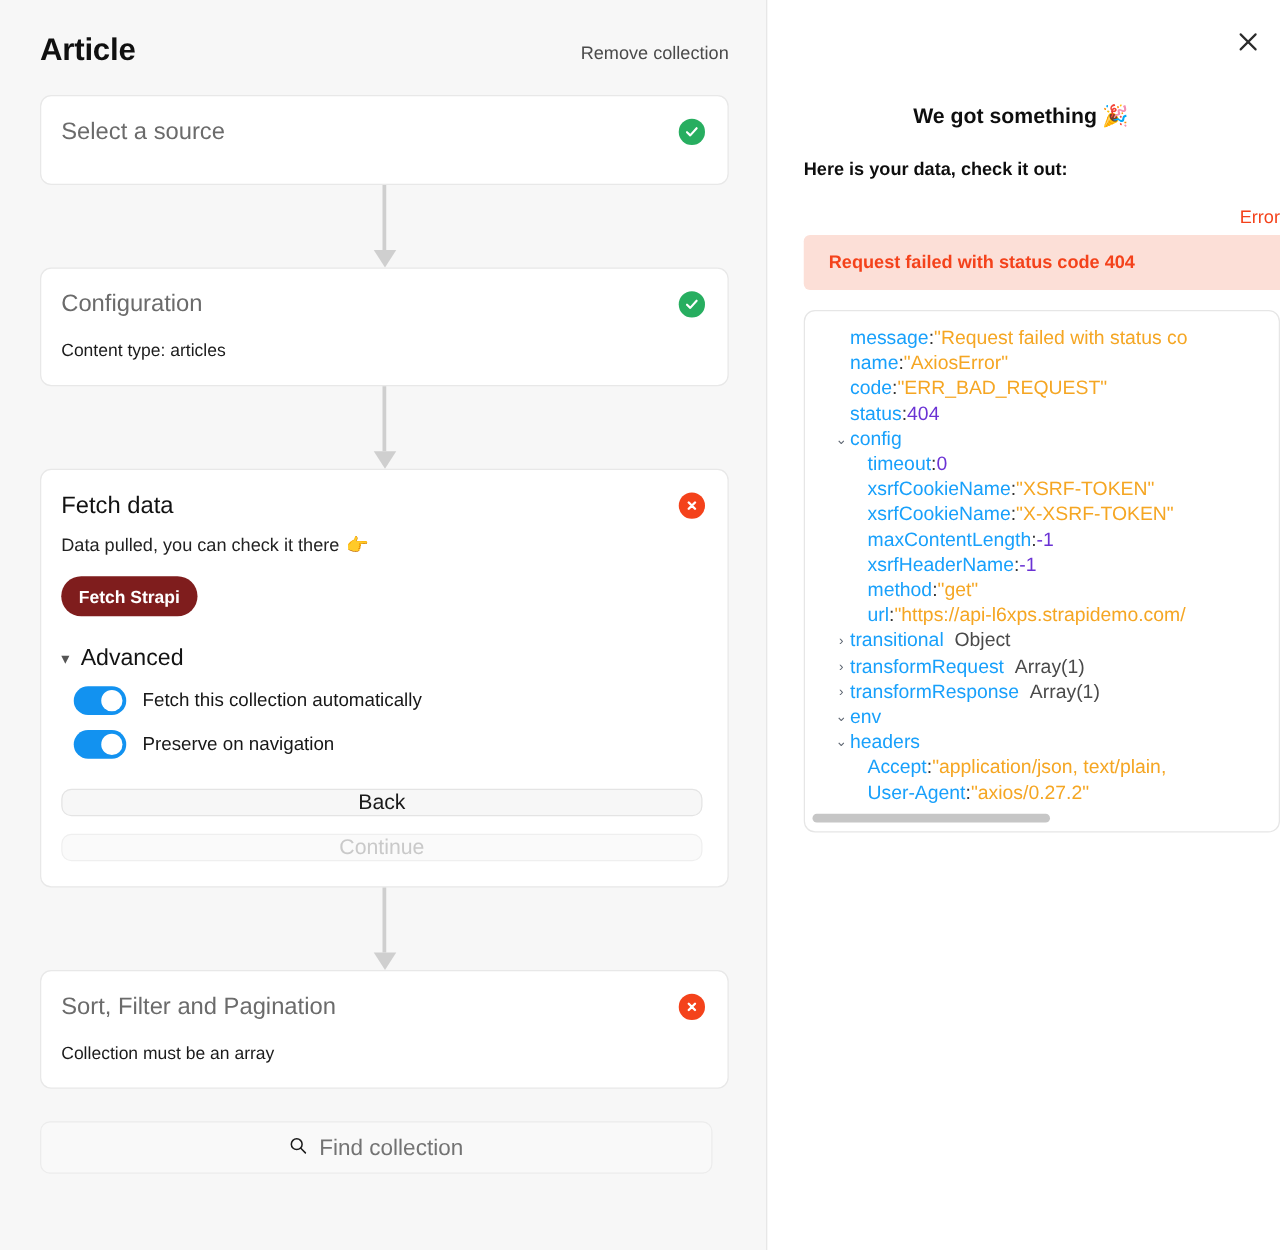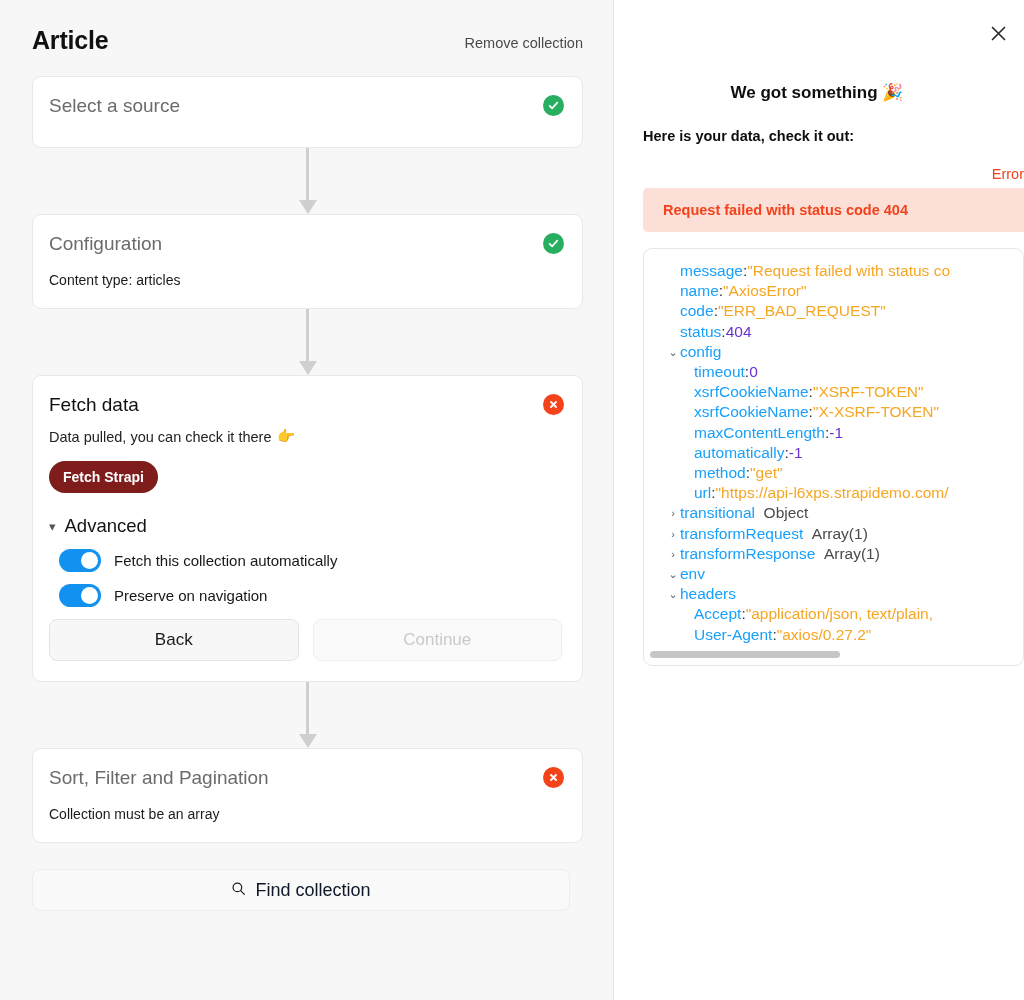--- a/index.html
+++ b/index.html
@@ -117,39 +117,39 @@
   .toggle {
     width: 42px; height: 23px; border-radius: 12px;
     background: #1292f0; position: relative; cursor: pointer; flex: none;
   }
   .toggle .knob {
     position: absolute; top: 3px; right: 3px;
     width: 17px; height: 17px; border-radius: 50%; background: #fff;
   }
   .toggle-label { font-size: 15px; color: #171717; }
 
-  .btn-row { display: flex; gap: 14px; margin-top: 12px; }
+  .btn-row { display: flex; gap: 14px; margin-top: 24px; flex-direction: column; }
   .wizard-btn {
     flex: 1; height: 42px; border-radius: 8px;
     border: 1px solid #e4e4e4; background: #f7f7f7;
     font-size: 17px; color: #1a1a1a; cursor: pointer;
     font-family: "Liberation Sans", sans-serif;
   }
   .wizard-btn.disabled {
     color: #c9c9c9; border-color: #efefef; background: #fafafa;
     cursor: default;
   }
 
   .find-btn {
     margin: 26px 30px 0 32px;
     height: 42px; width: 538px;
     border: 1px solid #ececec; background: #f9f9f9;
     border-radius: 8px;
     display: flex; align-items: center; justify-content: center; gap: 9px;
-    font-size: 18px; color: #0f172a; cursor: pointer;
+    font-size: 18px; color: #737373; cursor: pointer;
   }
 
   
   .right-panel {
     width: 410px; height: 1000px;
     background: #ffffff;
     position: relative;
     overflow: hidden;
   }
   .close-btn {
@@ -402,21 +402,21 @@
             <span class="jstr">"X-XSRF-TOKEN"</span>
           </div>
           <div class="jline indent-1">
             <span class="jarrow"></span>
             <span class="jkey">maxContentLength</span>
             <span class="jpunct">: </span>
             <span class="jnum">-1</span>
           </div>
           <div class="jline indent-1">
             <span class="jarrow"></span>
-            <span class="jkey">automatically</span>
+            <span class="jkey">xsrfHeaderName</span>
             <span class="jpunct">: </span>
             <span class="jnum">-1</span>
           </div>
           <div class="jline indent-1">
             <span class="jarrow"></span>
             <span class="jkey">method</span>
             <span class="jpunct">: </span>
             <span class="jstr">"get"</span>
           </div>
           <div class="jline indent-1">

